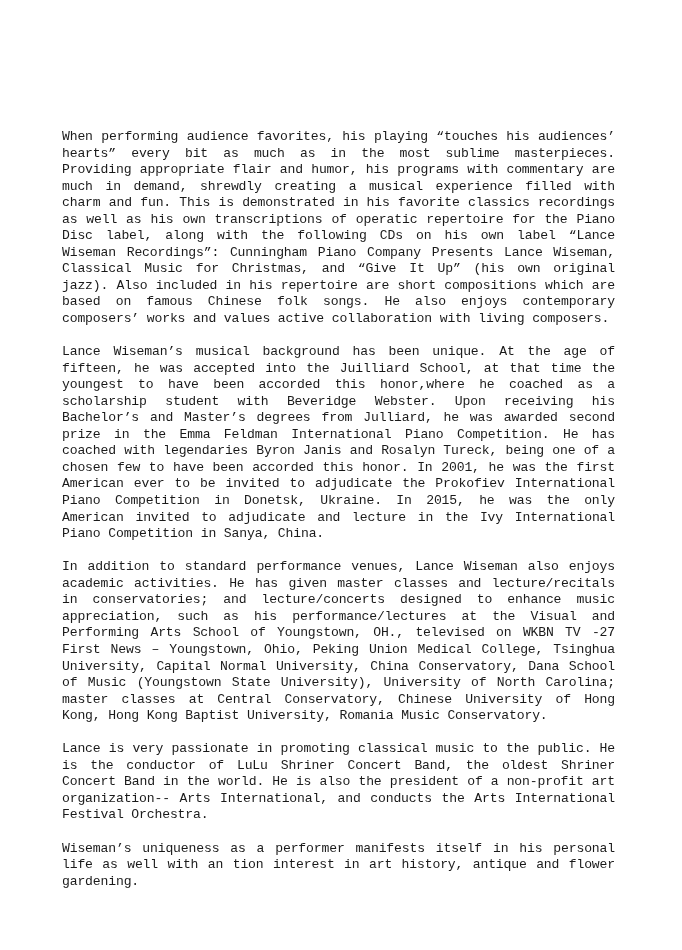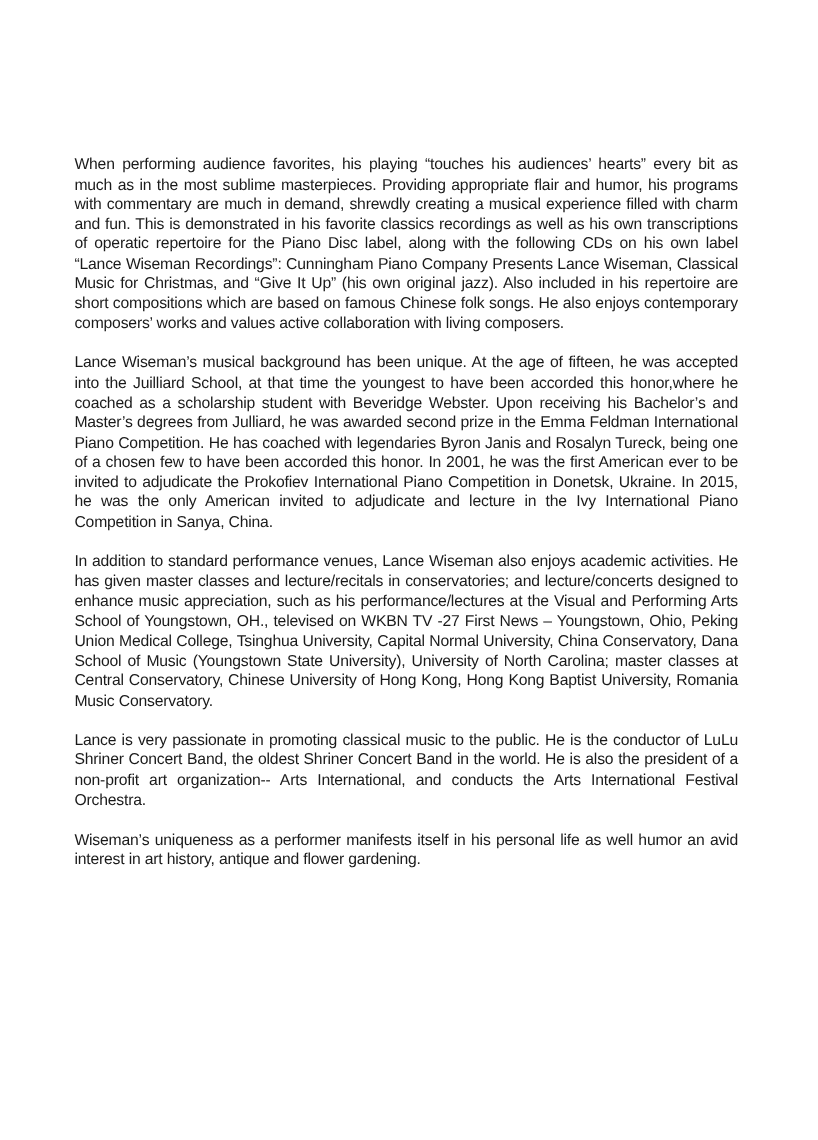--- a/index.html
+++ b/index.html
@@ -2,34 +2,34 @@
 <html><head>
 <meta charset="utf-8">
 <style>
   html, body { margin: 0; padding: 0; background: #ffffff; }
   body { width: 682px; height: 950px; overflow: hidden; position: relative; }
   .page {
     position: absolute;
     left: 62px;
     top: 129px;
     width: 553px;
-    font-family: Liberation Sans, sans-serif;
+    font-family: Liberation Mono, monospace;
     font-size: 13.1px;
     line-height: 16.55px;
     color: #1a1a1a;
     letter-spacing: -0.15px;
   }
   .page p {
     margin: 0 0 16.55px 0;
     text-align: justify;
     hyphens: manual;
   }
 </style>
 </head>
 <body>
 
 <div class="page">
   <p>When performing audience favorites, his playing “touches his audiences’ hearts” every bit as much as in the most sublime masterpieces. Providing appro­priate flair and humor, his programs with commentary are much in demand, shrewdly creating a musical experience filled with charm and fun. This is dem­onstrated in his favorite classics recordings as well as his own transcriptions of operatic repertoire for the Piano Disc label, along with the following CDs on his own label “Lance Wiseman Recordings”: Cunningham Piano Company Presents Lance Wiseman, Classical Music for Christmas, and “Give It Up” (his own origi­nal jazz). Also included in his repertoire are short compositions which are based on famous Chinese folk songs. He also enjoys contemporary composers’ works and values active collaboration with living composers.</p>
   <p>Lance Wiseman’s musical background has been unique. At the age of fifteen, he was accepted into the Juilliard School, at that time the youngest to have been accorded this honor,where he coached as a scholarship student with Beveridge Webster. Upon receiving his Bachelor’s and Master’s degrees from Julliard, he was awarded second prize in the Emma Feldman International Piano Competi­tion. He has coached with legendaries Byron Janis and Rosalyn Tureck, being one of a chosen few to have been accorded this honor. In 2001, he was the first American ever to be invited to adjudicate the Prokofiev International Piano Competition in Donetsk, Ukraine. In 2015, he was the only American invited to adjudicate and lecture in the Ivy International Piano Competition in Sanya, China.</p>
   <p>In addition to standard performance venues, Lance Wiseman also enjoys academic activities. He has given master classes and lecture/recitals in conservatories; and lecture/concerts designed to enhance music appreciation, such as his performance/lectures at the Visual and Performing Arts School of Youngstown, OH., televised on WKBN TV -27 First News – Youngstown, Ohio, Peking Union Medical College, Tsinghua University, Capital Normal University, China Conservatory, Dana School of Music (Youngstown State University), University of North Carolina; master classes at Central Conservatory, Chinese University of Hong Kong, Hong Kong Baptist University, Romania Music Conservatory.</p>
   <p>Lance is very passionate in promoting classical music to the public. He is the conductor of LuLu Shriner Concert Band, the oldest Shriner Concert Band in the world. He is also the president of a non-profit art organization-- Arts Interna­tional, and conducts the Arts International Festival Orchestra.</p>
-  <p>Wiseman’s uniqueness as a performer manifests itself in his personal life as well humor an avid interest in art history, antique and flower gardening.</p>
+  <p>Wiseman’s uniqueness as a performer manifests itself in his personal life as well with an tion interest in art history, antique and flower gardening.</p>
 </div>
 
 </body></html>

